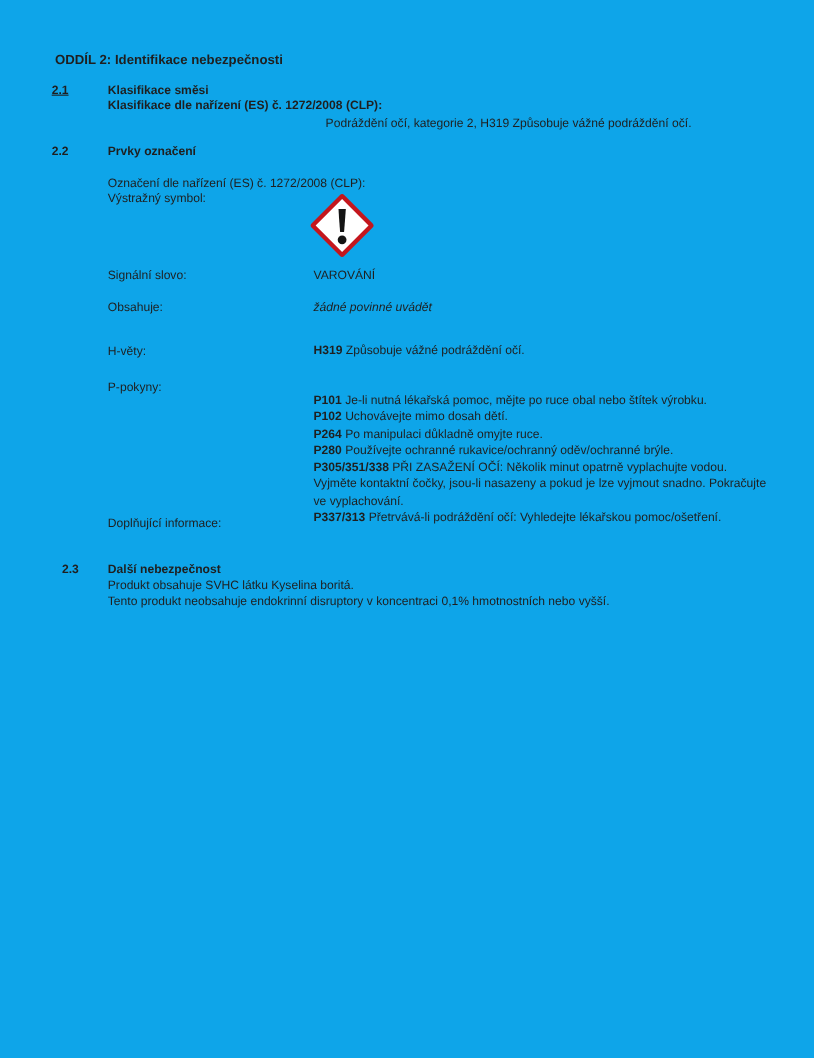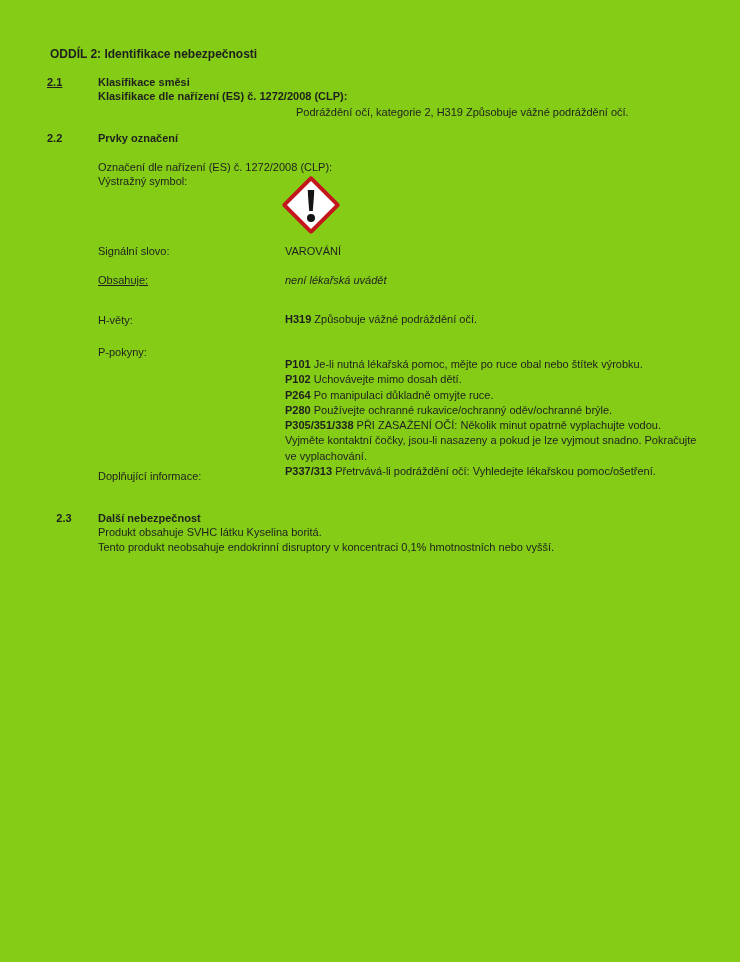--- a/index.html
+++ b/index.html
@@ -1,20 +1,20 @@
 <!DOCTYPE html>
 <html lang="cs"><head>
 <meta charset="utf-8">
 <style>
   html,body{margin:0;padding:0;background:#e8e8e8;}
   .page{
     position:relative;
     width:740px;height:962px;
     margin:0 auto;
-    background:#84cc16;
+    background:#0ea5e9;
     font-family:"Liberation Sans", sans-serif;
     font-size:11px;
     color:#1f1f1f;
     overflow:hidden;
   }
   .abs{position:absolute;line-height:15px;}
   .b{font-weight:700;}
   .i{font-style:italic;}
   .h1{font-size:12px;font-weight:700;}
   .num{left:47px;width:34px;}
@@ -65,22 +65,22 @@
 
   <div class="pictogram">
     <div class="diamond"></div>
     <div class="excl-bar"></div>
     <div class="excl-dot"></div>
   </div>
 
   <div class="abs lbl" style="top:244px;">Signální slovo:</div>
   <div class="abs val" style="top:244px;">VAROVÁNÍ</div>
 
-  <div class="abs lbl" style="top:273px;text-decoration:underline;">Obsahuje:</div>
-  <div class="abs val i" style="top:273px;">není lékařská uvádět</div>
+  <div class="abs lbl" style="top:273px;">Obsahuje:</div>
+  <div class="abs val i" style="top:273px;">žádné povinné uvádět</div>
 
   <div class="abs lbl" style="top:313px;">H-věty:</div>
   <div class="abs val" style="top:312px;">
     <span class="code">H319</span>
     <span>Způsobuje vážné podráždění očí.</span>
   </div>
 
   <div class="abs lbl" style="top:345px;">P-pokyny:</div>
   <div class="abs val p-block" style="top:357px;" id="p-statements">
       <div><span class="code">P101</span> Je-li nutná lékařská pomoc, mějte po ruce obal nebo štítek výrobku.</div>

